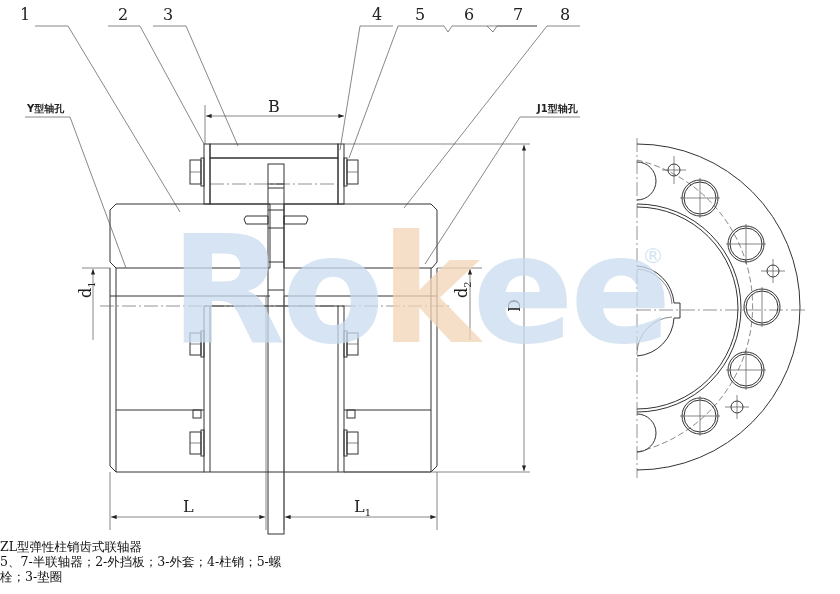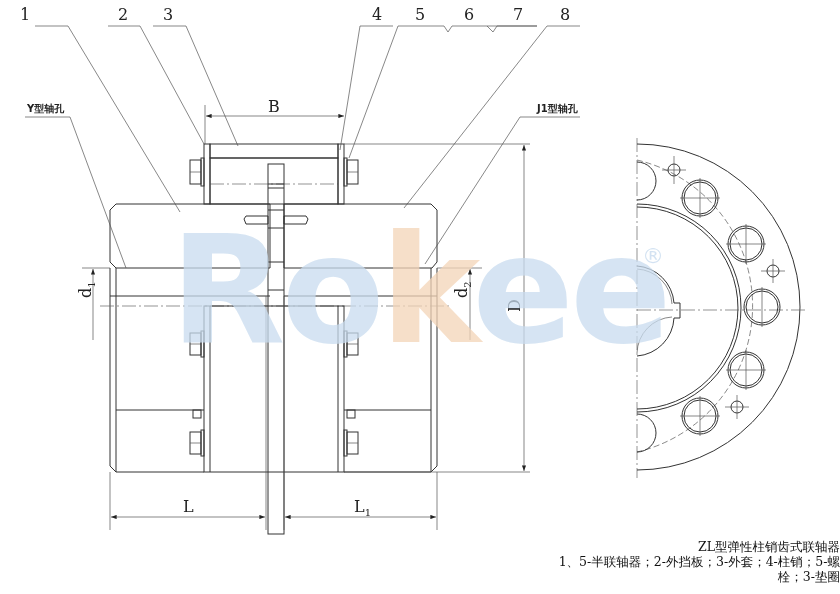--- a/index.html
+++ b/index.html
@@ -5,21 +5,21 @@
   html, body { margin: 0; padding: 0; background: #ffffff; }
   body { width: 840px; height: 594px; position: relative; overflow: hidden;
          font-family: "DejaVu Serif", "Liberation Serif", serif; }
   svg { position: absolute; left: 0; top: 0; }
   .ln { stroke: #333; stroke-width: 1; fill: none; }
   .thin { stroke: #555; stroke-width: 0.7; fill: none; }
   .cl { stroke: #666; stroke-width: 0.7; fill: none; stroke-dasharray: 14 3 2 3; }
   .txt { font-family: "DejaVu Serif", "Liberation Serif", serif; fill: #222; }
   .lbl { font-size: 16px; }
   .small { font-size: 10px; font-weight: bold; font-family: "DejaVu Sans", sans-serif; }
-  .caption { position: absolute; left: 0; width: 840px; text-align: right;
+  .caption { position: absolute; left: 0; width: 840px; text-align: left;
              font-family: "DejaVu Serif", "Liberation Serif", serif; font-size: 12.5px;
              color: #111; line-height: 15px; }
   .wm { position: absolute; font-family: "DejaVu Sans", "Liberation Sans", sans-serif;
         font-weight: bold; font-size: 150px; letter-spacing: -4px; color: #c9dcef; opacity: 0.75;
         left: 170px; top: 215px; line-height: 150px; }
   .wm .k { color: #f4d5b8; }
 </style>
 </head>
 <body>
 
@@ -225,14 +225,14 @@
     </g>
   </g>
 </svg>
 
 <div class="wm">
   <span>Ro</span><span class="k">k</span><span>ee</span>
 </div>
 <div style="position:absolute;left:642px;top:243px;font-size:22px;color:#c9dcef;font-family:'DejaVu Sans',sans-serif;opacity:0.8;">®</div>
 
 <div class="caption" style="top:539px;">ZL型弹性柱销齿式联轴器</div>
-<div class="caption" style="top:554px;">1、5-半联轴器；2-外挡板；3-外套；4-柱销；5-螺</div>
+<div class="caption" style="top:554px;">5、7-半联轴器；2-外挡板；3-外套；4-柱销；5-螺</div>
 <div class="caption" style="top:569px;">栓；3-垫圈</div>
 
 </body></html>

